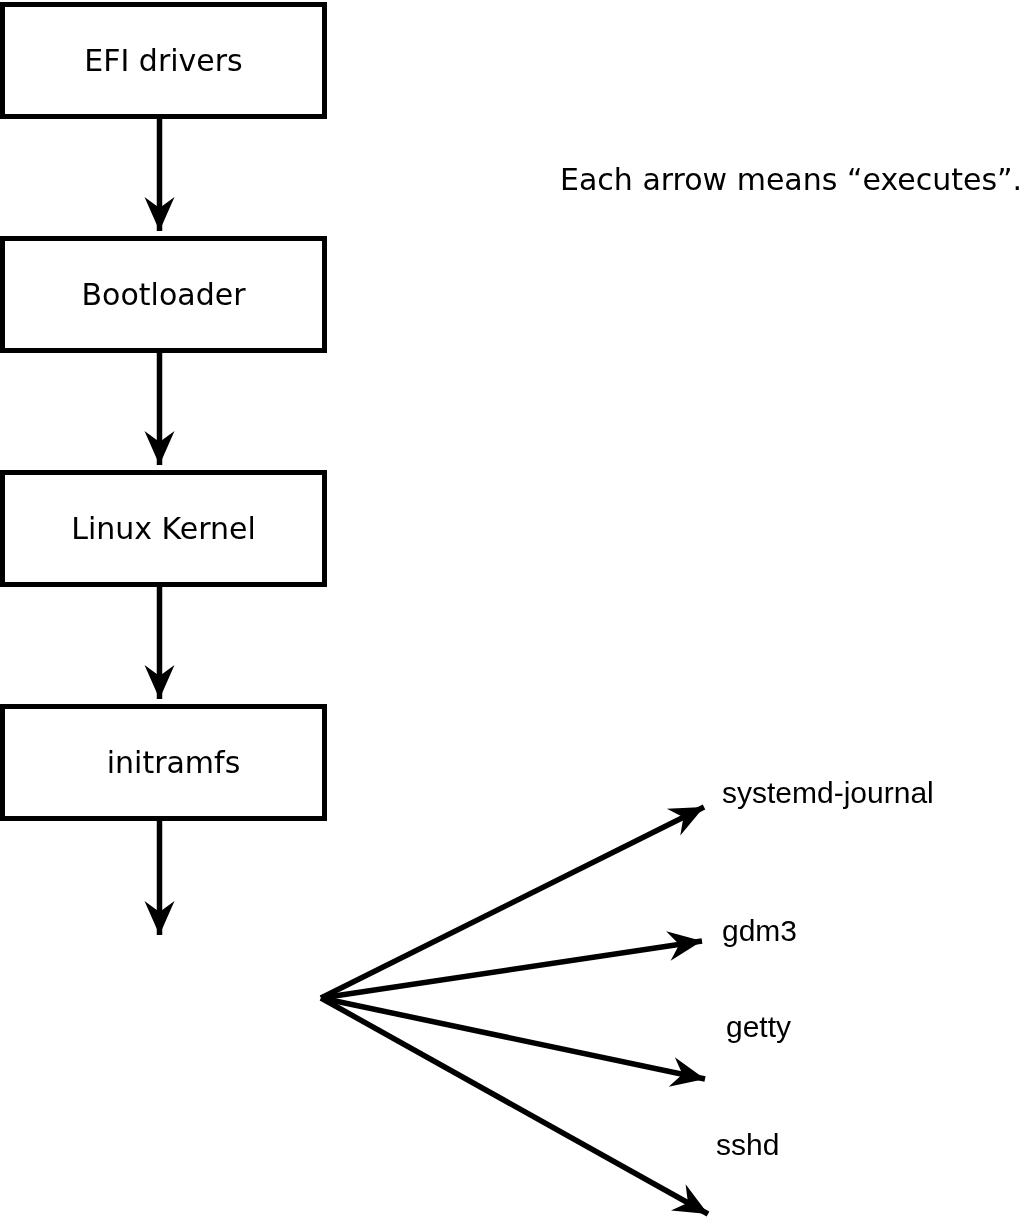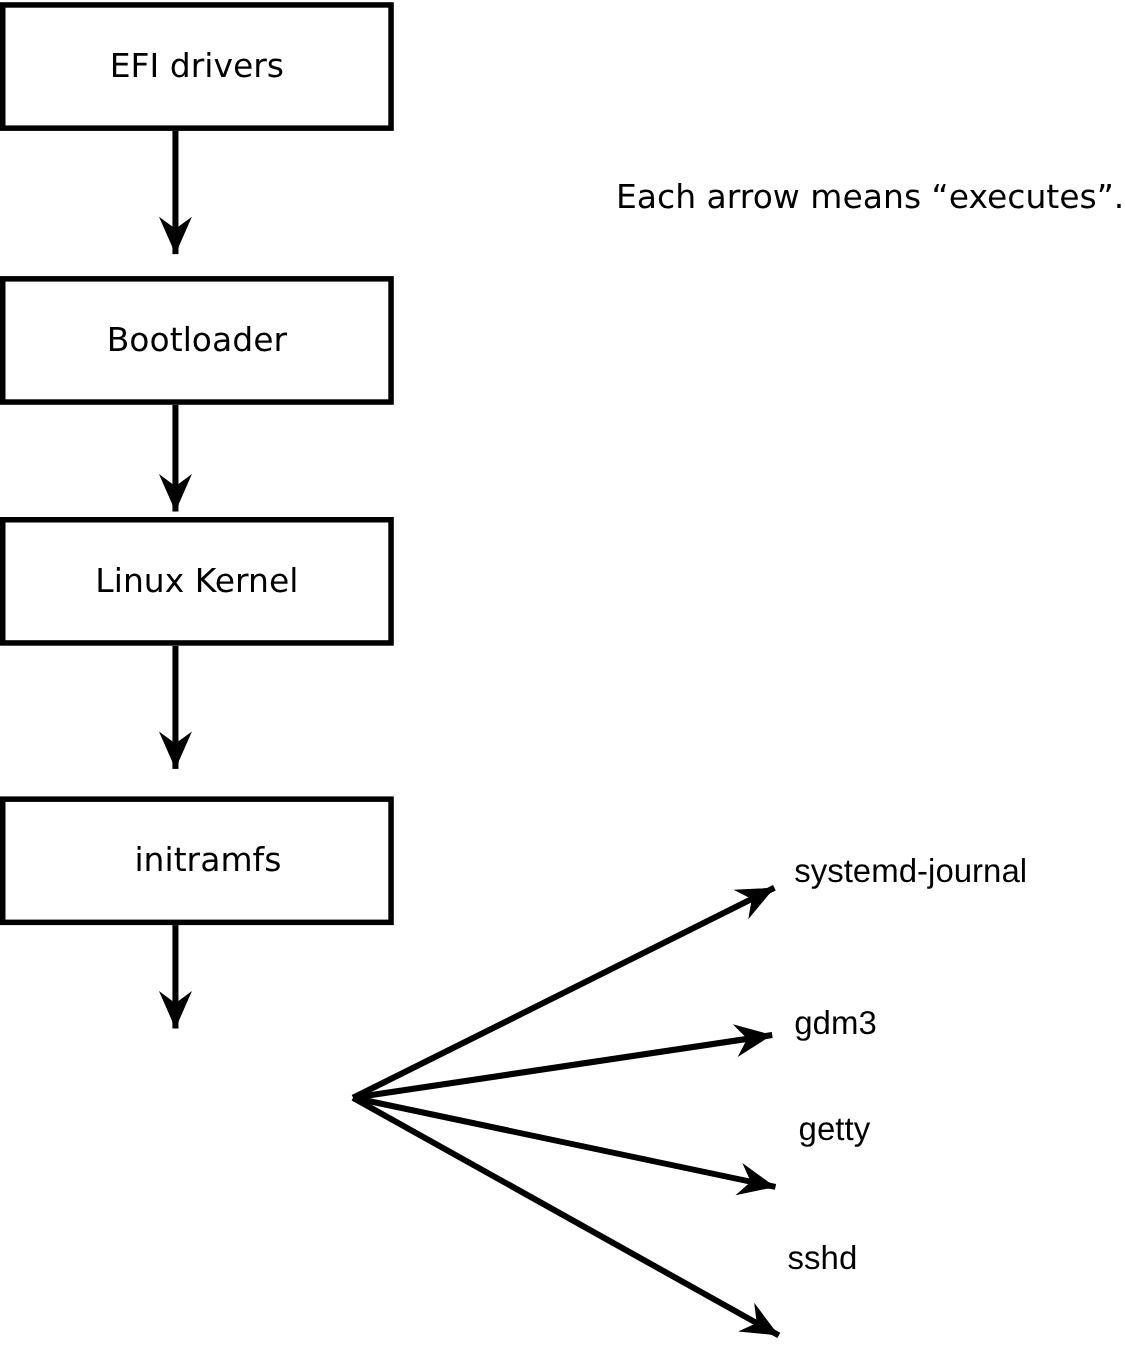--- a/index.html
+++ b/index.html
@@ -19,36 +19,36 @@
   .arrow-layer {
     position: absolute;
     left: 0;
     top: 0;
     width: 1023px;
     height: 1230px;
   }
   .node {
     position: absolute;
     left: 0;
-    width: 358px;
+    width: 327px;
     height: 117px;
     box-sizing: border-box;
     border: 5px solid #000000;
     background: #ffffff;
     display: flex;
     align-items: center;
     justify-content: center;
     font-size: 30px;
     line-height: 1;
     white-space: nowrap;
   }
   .node-efi        { top: 2px; }
-  .node-bootloader { top: 251px; }
+  .node-bootloader { top: 236px; }
   .node-kernel     { top: 470px; text-align: right; }
-  .node-initramfs  { top: 724px; padding-left: 20px; }
+  .node-initramfs  { top: 704px; padding-left: 20px; }
   .node-systemd    { top: 940px; }
 
   .caption {
     position: absolute;
     left: 560px;
     top: 165px;
     font-size: 30px;
     line-height: 1;
     white-space: nowrap;
   }

